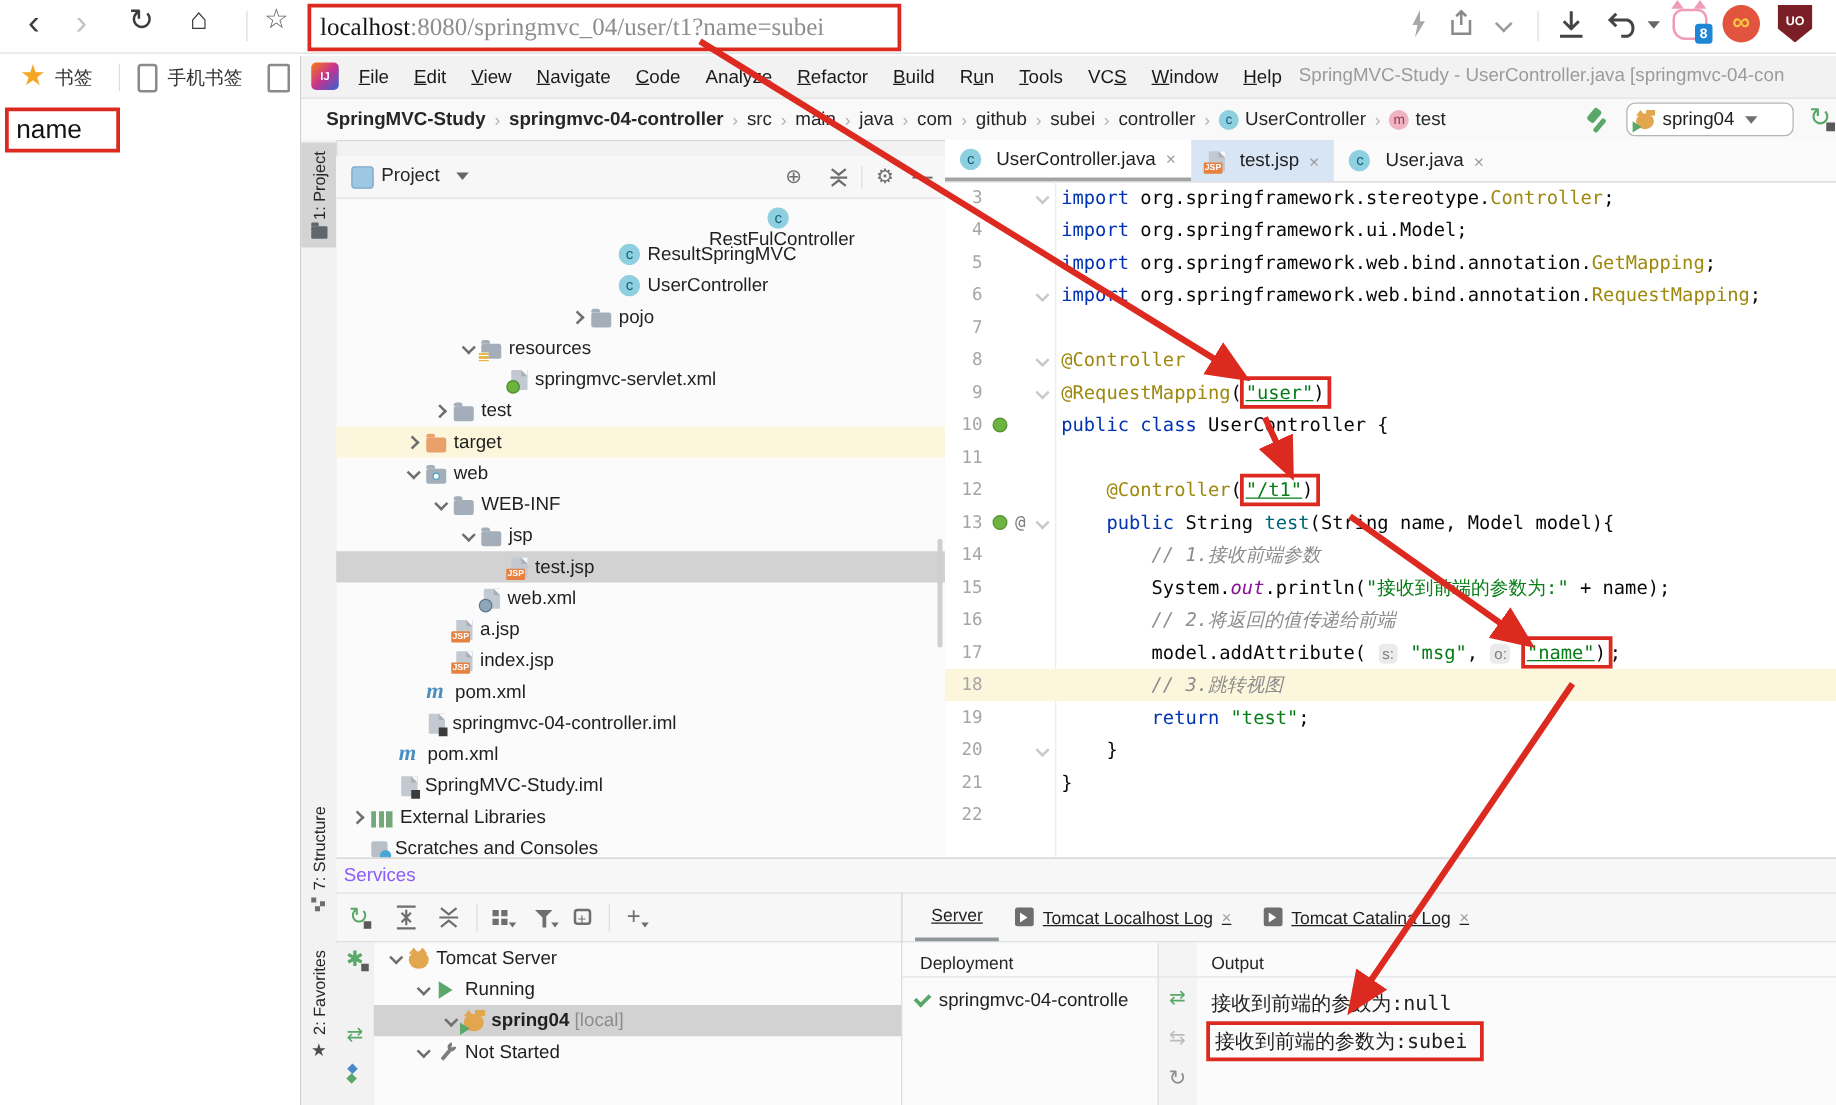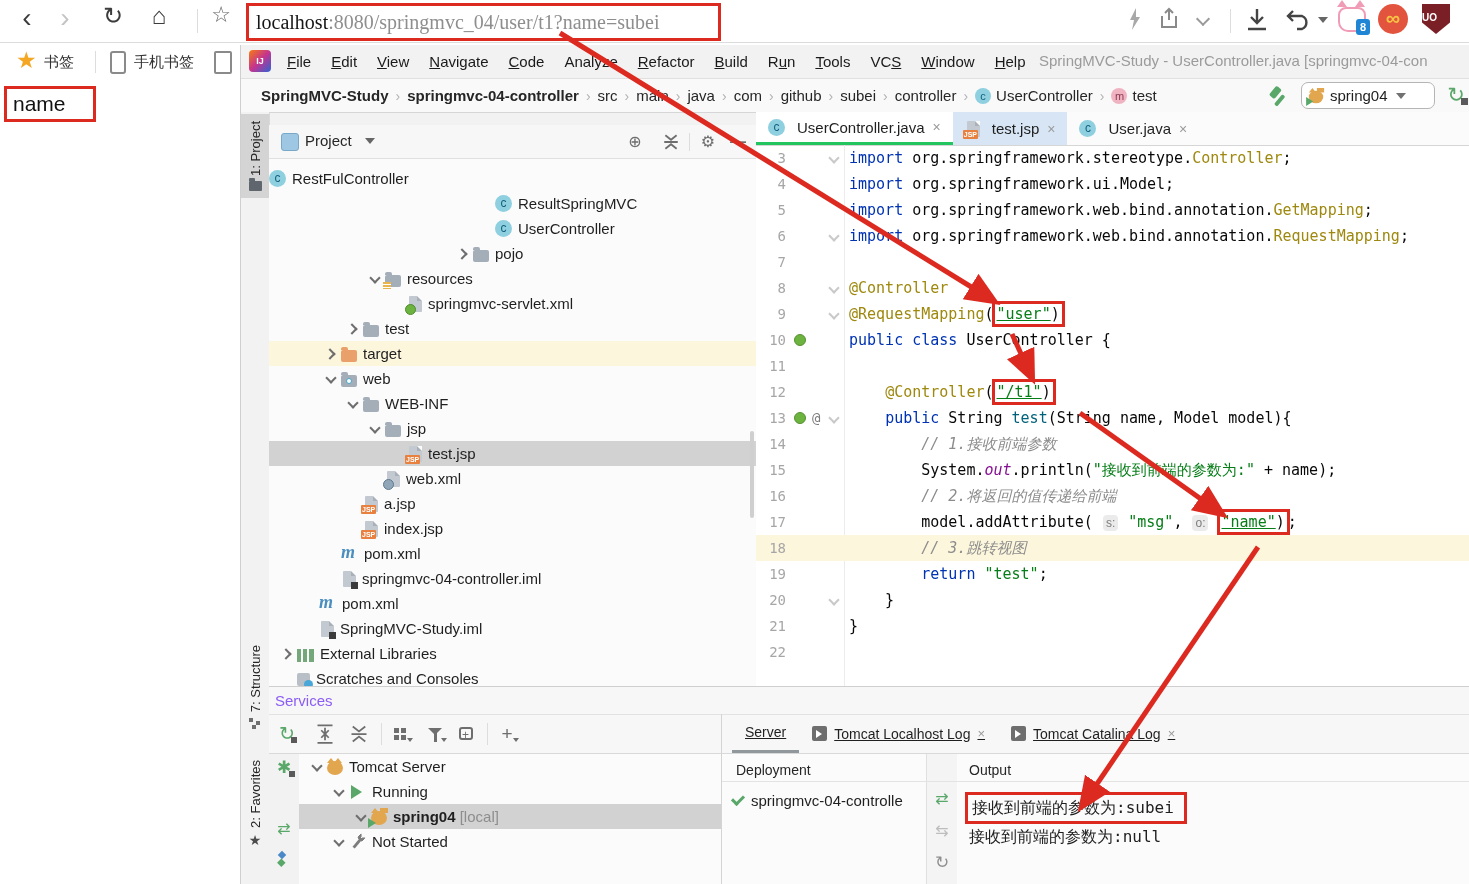--- a/index.html
+++ b/index.html
@@ -17,21 +17,21 @@
   .ric{position:absolute;top:7px;}
   #ic-cat{left:1336px;top:4px;width:30px;height:28px;}
   .cat-body{position:absolute;left:2px;top:3px;width:24px;height:21px;background:#fff;border:2px solid #f19cb7;border-radius:8px 8px 10px 10px;}
   .cat-ear-l,.cat-ear-r{position:absolute;top:-4px;width:0;height:0;border-left:5px solid transparent;border-right:5px solid transparent;border-bottom:7px solid #f19cb7;}
   .cat-ear-l{left:1px;} .cat-ear-r{right:1px;}
   #cat-badge{position:absolute;right:-4px;bottom:-3px;background:#1f86d6;color:#fff;font-size:11px;line-height:14px;
              padding:1px 4px;border-radius:3px;font-weight:bold;}
   #ic-inf{left:1378px;top:4px;width:30px;height:30px;border-radius:50%;background:#e2543e;color:#f7c443;
           font-size:20px;font-weight:bold;text-align:center;line-height:28px;}
   #ic-shield{left:1422px;top:4px;width:28px;height:30px;background:#7a1f26;color:#fff;font-weight:bold;font-size:10px;
-             line-height:28px;clip-path:polygon(0 0,100% 0,100% 62%,50% 100%,0 62%);}
+             text-align:center;line-height:28px;clip-path:polygon(0 0,100% 0,100% 62%,50% 100%,0 62%);}
   .chev-down{display:inline-block;width:8px;height:8px;border-right:2px solid #9a9a9a;border-bottom:2px solid #9a9a9a;transform:rotate(45deg);}
   
   #bookmarks-bar{position:absolute;left:0;top:43px;width:240px;height:37px;background:#fff;}
   #bm-star{position:absolute;left:16px;top:4px;color:#f5a623;font-size:23px;}
   .bm-label{position:absolute;top:10px;font-size:15px;color:#333;}
   #bm-phone{position:absolute;left:110px;top:8px;width:12px;height:19px;border:2px solid #8a8a8a;border-radius:3px;}
   #bm-rect{position:absolute;left:214px;top:8px;width:14px;height:19px;border:2px solid #8a8a8a;border-radius:2px;}
   #page-area{position:absolute;left:0;top:80px;width:240px;height:804px;background:#fff;}
   #name-box{position:absolute;left:4px;top:6px;width:86px;height:30px;border:3px solid #dd2a20;}
   #name-text{font-size:21px;color:#111;padding-left:6px;line-height:30px;}
@@ -122,21 +122,21 @@
   .ic-run::before{content:"";position:absolute;left:2px;top:2px;width:0;height:0;border-top:7px solid transparent;border-bottom:7px solid transparent;border-left:11px solid #59a869;}
   .ic-wrench::before{content:"";position:absolute;left:7px;top:4px;width:3px;height:12px;background:#7d7d7d;transform:rotate(40deg);}
   .ic-wrench::after{content:"";position:absolute;left:9px;top:1px;width:7px;height:7px;border:3px solid #7d7d7d;border-radius:50%;border-top-color:transparent;transform:rotate(45deg);box-sizing:border-box;}
   .ic-war::before{content:"";position:absolute;left:6px;top:1px;width:5px;height:5px;background:#4a88c7;transform:rotate(45deg);box-shadow:-5px 5px 0 #9aa7b5,5px 5px 0 #9aa7b5,0 10px 0 #4a88c7;}
   .ic-check{width:15px;}
   .ic-check::before{content:"";position:absolute;left:2px;top:3px;width:9px;height:5px;border-left:3px solid #59a869;border-bottom:3px solid #59a869;transform:rotate(-45deg);}
   
   #editor{position:absolute;left:515px;top:67px;width:714px;height:574px;background:#fff;}
   #editor-tabs{position:absolute;left:0;top:0;width:100%;height:33px;background:#fbfbfb;border-bottom:1px solid #d6d6d6;display:flex;}
   .etab{display:flex;align-items:center;padding:0 12px;font-size:15px;gap:6px;height:33px;box-sizing:border-box;}
-  .etab.active{background:#fff;border-bottom:3px solid #22c55e;}
+  .etab.active{background:#fff;border-bottom:3px solid #a3a3a3;}
   .etab.tint{background:#d7e5f4;}
   .etab .x{color:#9a9a9a;font-size:14px;margin-left:2px;}
   #code-area{position:absolute;left:0;top:33px;width:100%;height:541px;font-family:"DejaVu Sans Mono",monospace;font-size:15px;}
   #gutter-line{position:absolute;left:88px;top:33px;width:1px;height:541px;background:#ececec;}
   .crow{position:relative;height:26px;line-height:26px;white-space:pre;}
   .crow.hl{background:#fcf6dc;}
   .ln{position:absolute;left:0;width:30px;text-align:right;color:#a6a6a6;font-size:14px;}
   .g-bean{position:absolute;left:38px;top:7px;width:12px;height:12px;border-radius:50%;background:#6db33f;border:1px solid #579131;box-sizing:border-box;}
   .g-at{position:absolute;left:56px;color:#7b7b7b;font-size:14px;}
   .g-fold{position:absolute;left:74px;top:9px;width:6px;height:6px;border-right:2px solid #c9c9c9;border-bottom:2px solid #c9c9c9;transform:rotate(45deg);}
@@ -355,21 +355,21 @@
         <span class="caret" id="project-caret" style="border-top-color:#666"></span>
         <span class="hdr-ic" style="left:357px">⊕</span>
         <svg class="hdr-ic" style="left:393px" width="16" height="18" viewBox="0 0 14 16">
             <path d="M2 2 l5 4 5-4 M2 14 l5-4 5 4 M1 8 h12" fill="none" stroke="#6e6e6e" stroke-width="1.6"></path>
           </svg>
         <div class="vsep" style="left:420px;top:8px;height:18px"></div>
         <span class="hdr-ic" style="left:430px">⚙</span>
         <span class="hdr-ic" style="left:460px;font-weight:bold">—</span>
       </div>
       <div id="project-tree">
-          <div class="tree-row" style=""><span class="ic ic-class"></span><span class="lbl">RestFulController</span></div>
+          <div class="tree-row" style="padding-left: 226px; flex-direction: column;"><span class="ic ic-class"></span><span class="lbl">RestFulController</span></div>
           <div class="tree-row" style="padding-left: 226px;"><span class="ic ic-class"></span><span class="lbl">ResultSpringMVC</span></div>
           <div class="tree-row" style="padding-left: 226px;"><span class="ic ic-class"></span><span class="lbl">UserController</span></div>
           <div class="tree-row" style="padding-left: 186px;"><span class="tw tw-closed"></span><span class="ic ic-folder"></span><span class="lbl">pojo</span></div>
           <div class="tree-row" style="padding-left: 98px;"><span class="tw tw-open"></span><span class="ic ic-folder-res"></span><span class="lbl">resources</span></div>
           <div class="tree-row" style="padding-left: 138px;"><span class="ic ic-page ic-xmls"></span><span class="lbl">springmvc-servlet.xml</span></div>
           <div class="tree-row" style="padding-left: 76px;"><span class="tw tw-closed"></span><span class="ic ic-folder"></span><span class="lbl">test</span></div>
           <div class="tree-row hly" style="padding-left: 54px;"><span class="tw tw-closed"></span><span class="ic ic-folder-o"></span><span class="lbl">target</span></div>
           <div class="tree-row" style="padding-left: 54px;"><span class="tw tw-open"></span><span class="ic ic-folder-web"></span><span class="lbl">web</span></div>
           <div class="tree-row" style="padding-left: 76px;"><span class="tw tw-open"></span><span class="ic ic-folder"></span><span class="lbl">WEB-INF</span></div>
           <div class="tree-row" style="padding-left: 98px;"><span class="tw tw-open"></span><span class="ic ic-folder"></span><span class="lbl">jsp</span></div>
@@ -496,21 +496,21 @@
       </div>
 
       <div id="svc-mid-toolbar">
         <span class="ss-ic swap-green" style="top:36px">⇄</span>
         <span class="ss-ic swap-gray" style="top:68px">⇆</span>
         <span class="ss-ic refresh-gray" style="top:100px">↻</span>
       </div>
 
       <div id="output-panel">
         <div id="output-header">Output</div>
-        <div id="output-lines"><div><span class="out-box">接收到前端的参数为:subei</span></div><div>接收到前端的参数为:null</div></div>
+        <div id="output-lines"><div>接收到前端的参数为:null</div><div><span class="out-box">接收到前端的参数为:subei</span></div></div>
       </div>
       <div id="hdr-divider"></div>
     </div>
   </div>
 
   <svg id="arrows-overlay">
     <defs>
       <marker id="ah" markerWidth="8" markerHeight="8" refX="5.5" refY="3" orient="auto">
         <path d="M0,0 L7,3 L0,6 z" fill="#dd2a20"></path>
       </marker>

